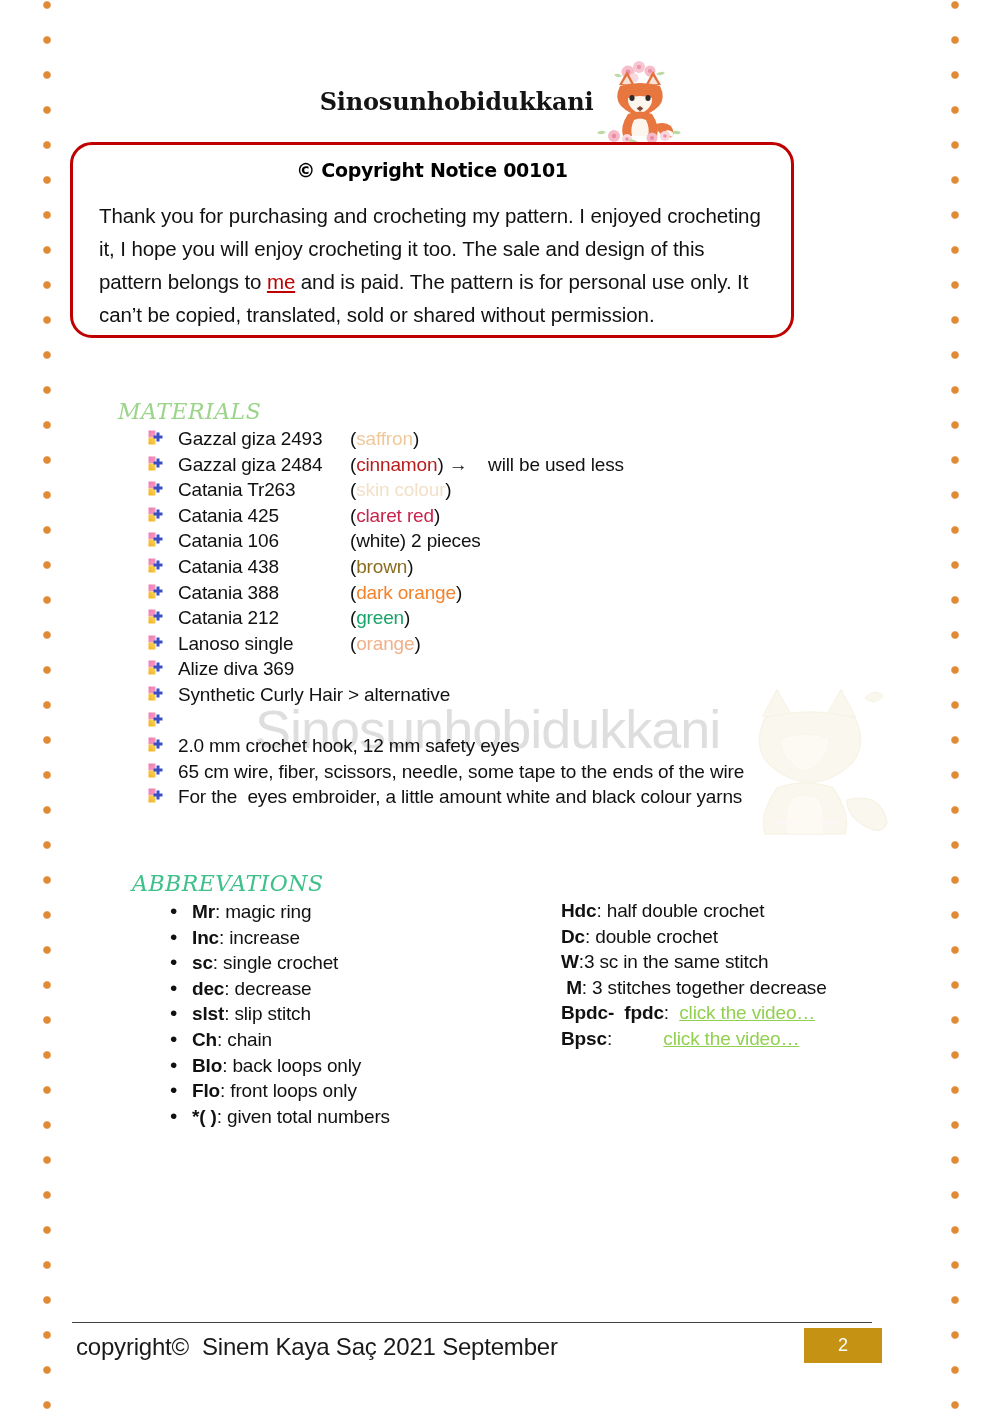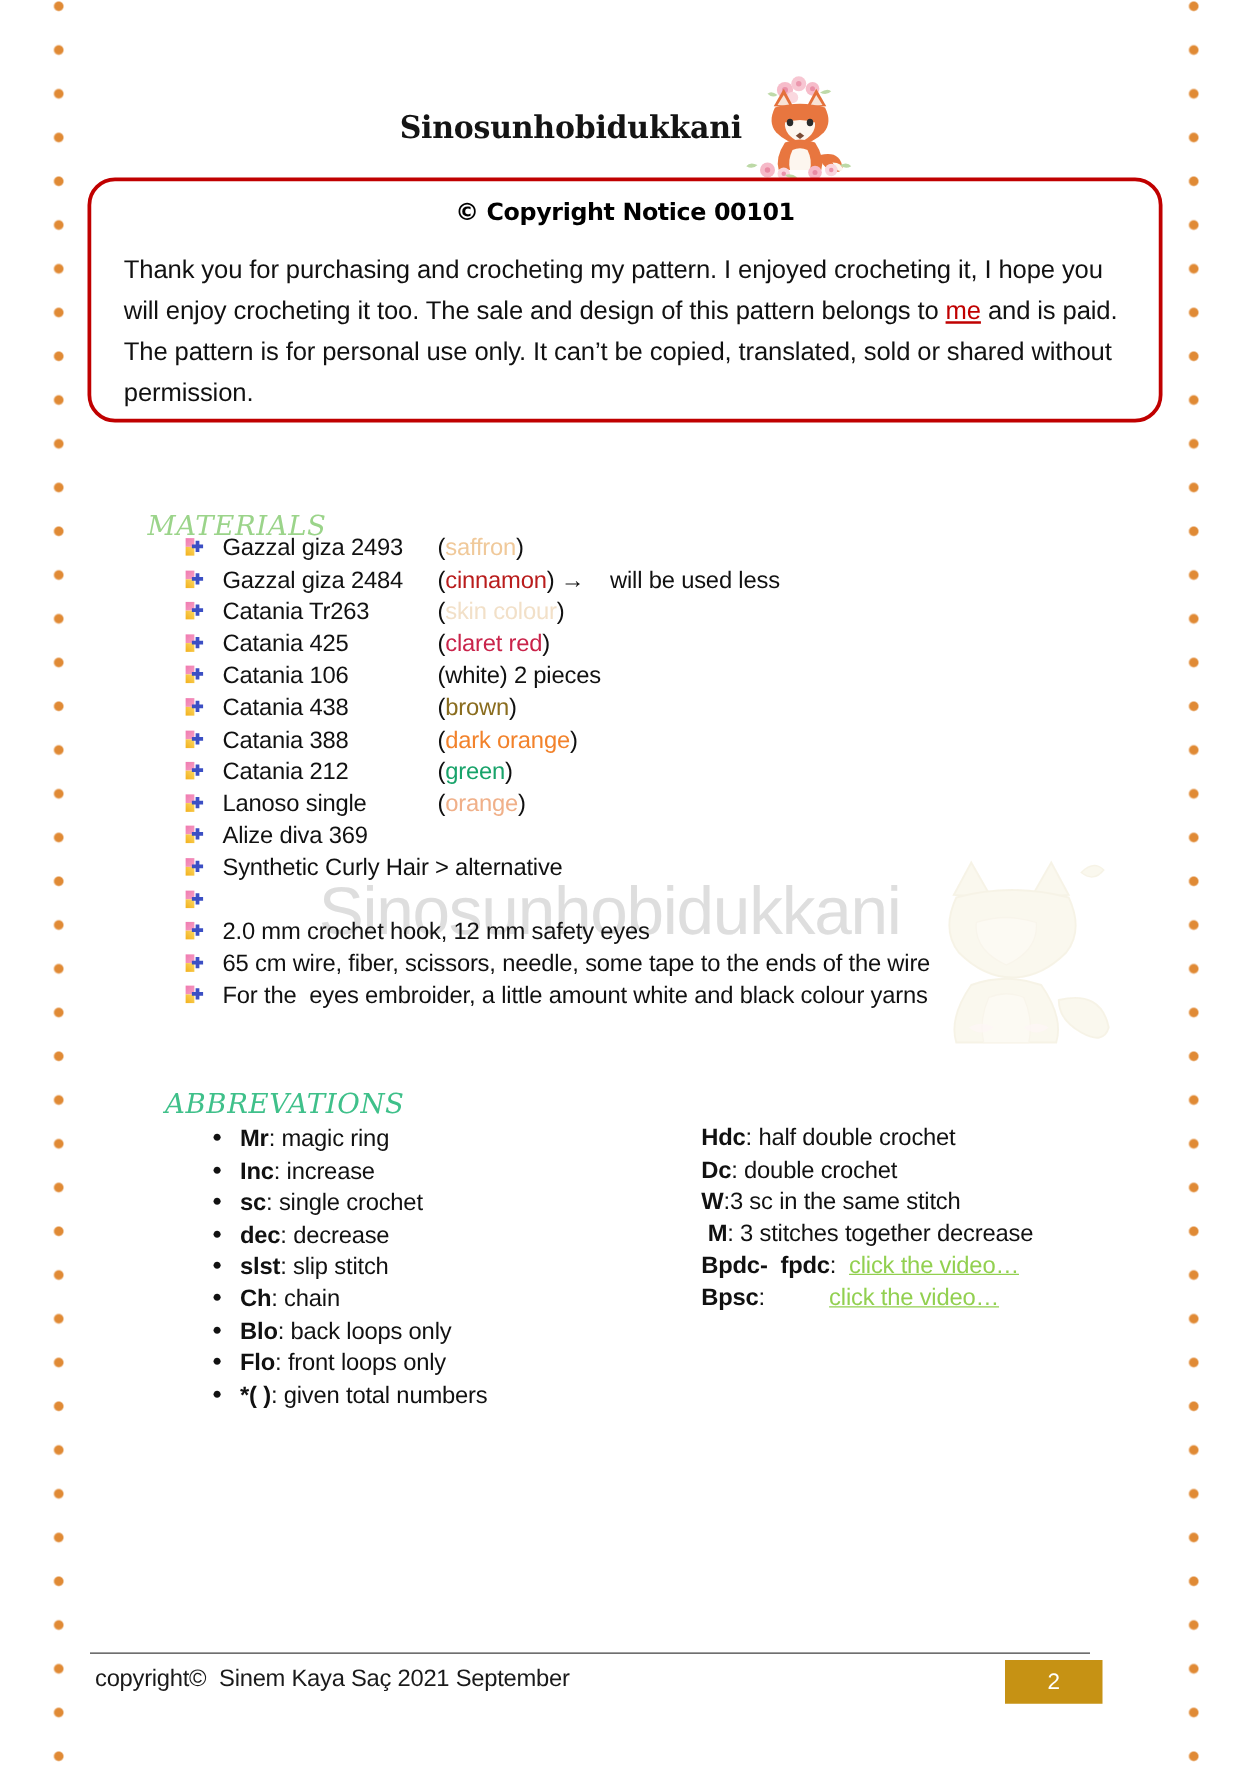--- a/index.html
+++ b/index.html
@@ -49,21 +49,21 @@
     color: #141414;
     white-space: nowrap;
     transform: scaleX(0.96);
   }
   .fox-logo { width: 92px; height: 86px; margin-left: -6px; flex: none; }
 
   
   .copyright-box {
     position: absolute;
     left: 70px; top: 142px;
-    width: 860px; height: 196px;
+    width: 724px; height: 196px;
     border: 3px solid #c00000;
     border-radius: 22px;
     background: #ffffff;
     padding: 14px 26px 0 26px;
   }
   .copyright-title {
     text-align: center;
     font-family: "DejaVu Sans", sans-serif;
     font-weight: bold;
     font-size: 19px;
@@ -84,21 +84,21 @@
     text-decoration: underline;
   }
 
   
   .section-head {
     font-family: "DejaVu Serif", serif;
     font-style: italic;
     font-size: 22px;
     letter-spacing: 0.5px;
   }
-  #materials-heading { position: absolute; left: 118px; top: 399px; color: #9bd48a; margin-top: 10px; }
+  #materials-heading { position: absolute; left: 118px; top: 399px; color: #9bd48a; }
   #abbrev-heading    { position: absolute; left: 132px; top: 871px; color: #3fc08a; }
 
   
   .materials {
     position: absolute;
     left: 148px; top: 428px;
     width: 760px;
     z-index: 3;
   }
   .mat-row {
@@ -176,21 +176,21 @@
   .footer-rule {
     position: absolute;
     left: 72px; top: 1322px;
     width: 800px; height: 1px;
     background: #404040;
   }
   .footer-text {
     position: absolute;
     left: 76px; top: 1333px;
     font-family: "Liberation Sans", sans-serif;
-    font-size: 19px;
+    font-size: 24px;
     color: #1a1a1a;
     letter-spacing: -0.2px;
     white-space: pre;
   }
   .page-badge {
     position: absolute;
     left: 804px; top: 1328px;
     width: 78px; height: 35px;
     background: #c69214;
     color: #ffffff;

